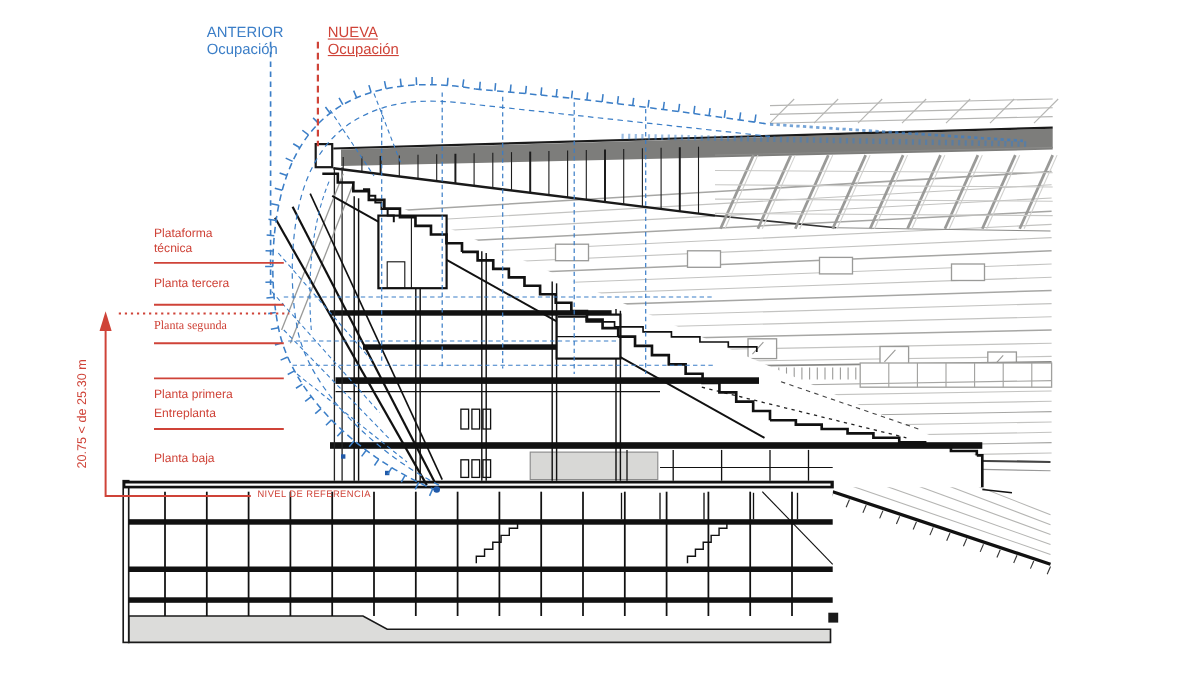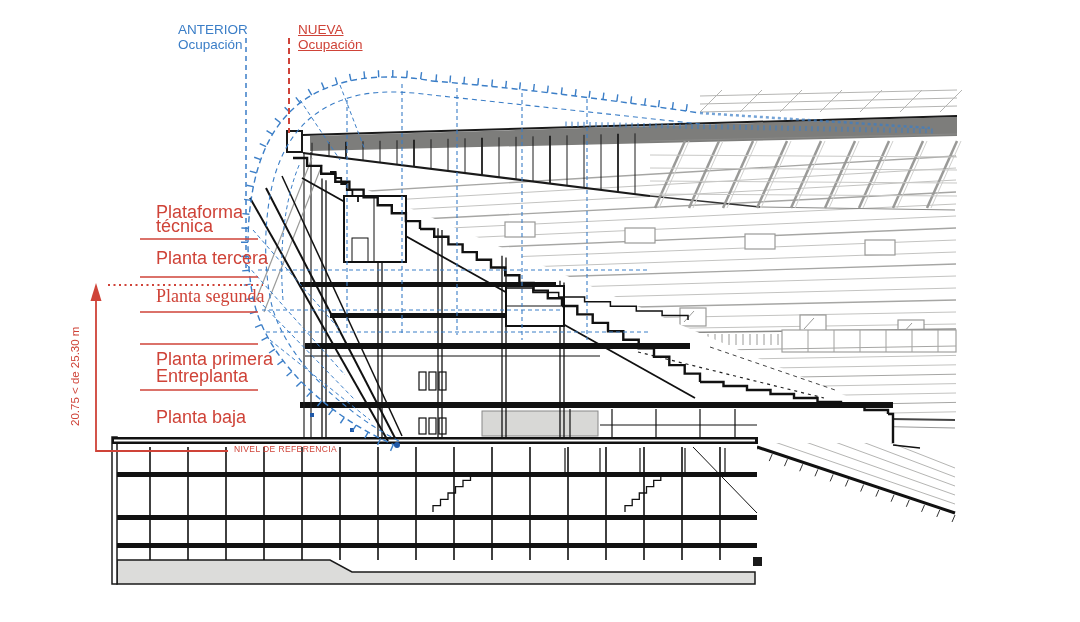--- a/index.html
+++ b/index.html
@@ -2,21 +2,21 @@
 <html style="--red: #cf4338; --blue: #3b7ec7;"><head>
 <meta charset="utf-8">
 <style>
   html,body{margin:0;padding:0;background:#fff;}
   #stage{position:relative;width:1080px;height:622px;background:#fff;overflow:hidden;
          font-family:"Liberation Sans", sans-serif;}
   #drawing{position:absolute;left:0;top:0;}
   .lbl{position:absolute;line-height:15px;font-size:13.5px;white-space:pre-line;}
   .lbl.blue{color:var(--blue);}
   .lbl.red{color:var(--red);text-decoration:underline;}
-  .floor{position:absolute;left:156px;color:var(--red);font-size:18px;line-height:14px;}
+  .floor{position:absolute;left:140px;color:var(--red);font-size:11px;line-height:14px;}
   .wrap2{width:86px;}
   #dim-label{position:absolute;left:66px;top:296px;height:160px;width:18px;
              color:var(--red);font-size:11.5px;display:flex;align-items:center;justify-content:center;
              writing-mode:vertical-rl;transform:rotate(180deg);}
   #ref-label{position:absolute;left:234px;top:444px;color:var(--red);font-size:8.5px;letter-spacing:.4px;}
 </style>
 </head>
 <body>
 
 <div id="stage">
@@ -370,21 +370,21 @@
       <line x1="140" y1="277" x2="258" y2="277" stroke="#cf4338" stroke-width="1.7"></line>
       <line x1="140" y1="312" x2="258" y2="312" stroke="#cf4338" stroke-width="1.7"></line>
       <line x1="140" y1="344" x2="258" y2="344" stroke="#cf4338" stroke-width="1.7"></line>
       <line x1="140" y1="390" x2="258" y2="390" stroke="#cf4338" stroke-width="1.7"></line>
       <line x1="108" y1="285" x2="263" y2="285" stroke="#cf4338" stroke-width="1.8" stroke-dasharray="2 3.5"></line>
       <polyline points="96,296 96,451 228,451" fill="none" stroke="#cf4338" stroke-width="1.8"></polyline>
       <polygon points="96,283 90.5,301 101.5,301" fill="#cf4338"></polygon>
     </g>
   </svg>
 
-  <div class="lbl blue" style="left:178px;top:22px;"><span>ANTERIOR</span><br><span>Ocupación</span></div>
+  <div class="lbl blue" style="left:188px;top:22px;"><span>ANTERIOR</span><br><span>Ocupación</span></div>
   <div class="lbl red" style="left:298px;top:22px;"><span>NUEVA</span><br><span>Ocupación</span></div>
 
   <div class="floor wrap2" style="top:205px;">Plataforma técnica</div>
   <div class="floor" style="top:251px;text-align:right;">Planta tercera</div>
   <div class="floor" style="top:289px;font-family:Liberation Serif, serif;">Planta segunda</div>
   <div class="floor" style="top:323px;margin-top:29px;">Planta primera</div>
   <div class="floor" style="top:369px;">Entreplanta</div>
   <div class="floor" style="top:410px;">Planta baja</div>
 
   <div id="dim-label">20.75 &lt; de 25.30 m</div>

